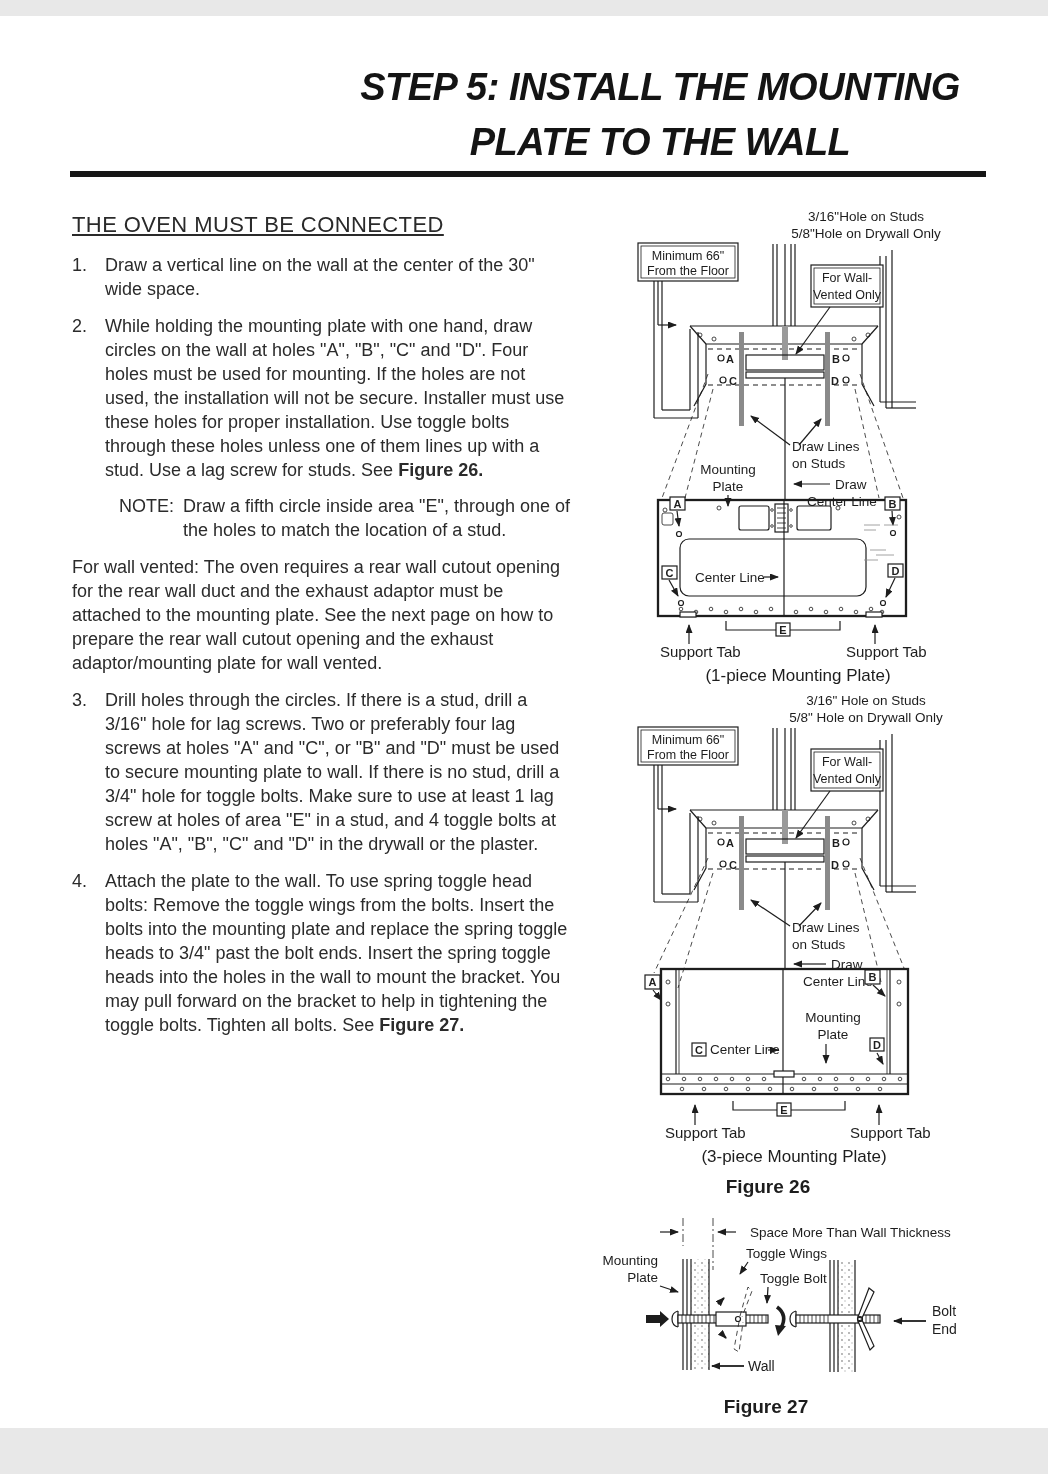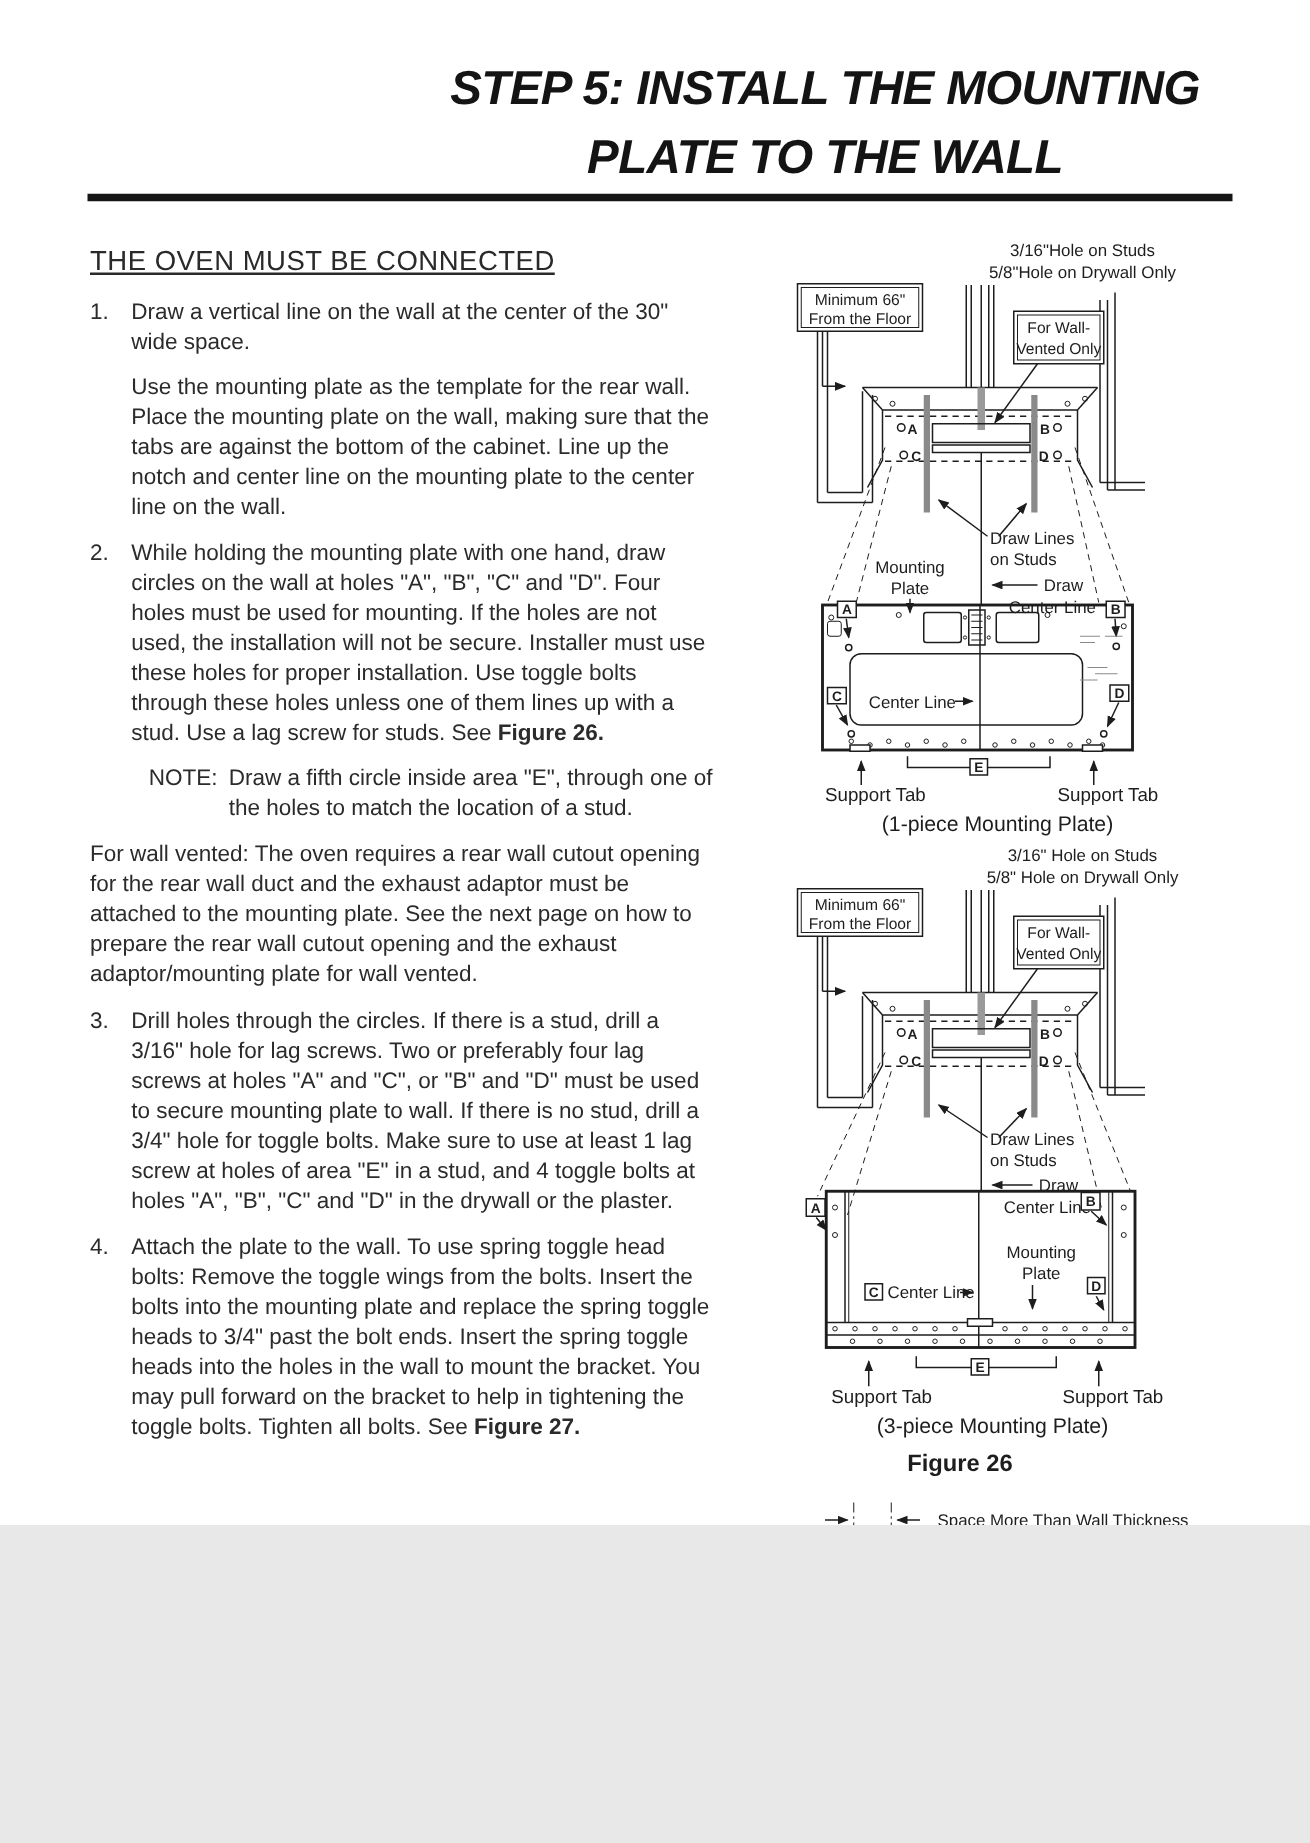--- a/index.html
+++ b/index.html
@@ -1,16 +1,16 @@
 <!DOCTYPE html>
 <html><head>
 <meta charset="utf-8">
 <style>
   html,body{margin:0;padding:0;background:#e8e8e8;}
-  #page{position:relative;width:1048px;height:1220px;background:#ffffff;margin:0 auto;
+  #page{position:relative;width:1048px;height:1412px;background:#ffffff;margin:16px auto;
         font-family:"Liberation Sans",sans-serif;color:#2b2b2b;overflow:hidden;}
   
   #title{position:absolute;left:320px;top:44px;width:680px;text-align:center;
          font-size:38px;line-height:55px;font-weight:bold;font-style:italic;color:#141414;letter-spacing:-.5px;}
   #rule{position:absolute;left:70px;top:155px;width:916px;height:6px;background:#161616;}
   
   #leftcol{position:absolute;left:72px;top:194px;width:498px;}
   #leftcol .heading{font-size:22px;line-height:30px;letter-spacing:.4px;color:#2a2a2a;margin:0 0 13px 0;font-weight:normal;text-decoration:underline;}
   .item{display:flex;margin:0 0 13px 0;}
   .item .num{flex:none;width:33px;font-size:18px;line-height:24px;}
@@ -49,21 +49,20 @@
 
   <div id="leftcol">
     <h2 class="heading">
       <span>THE OVEN MUST BE CONNECTED</span><br>
     </h2>
 
     <div class="item">
       <span class="num">1.</span>
       <div class="body">
         <p>Draw a vertical line on the wall at the center of the 30" wide space.</p>
-        <p>Use the mounting plate as the template for the rear wall. Place the mounting plate on the wall, making sure that the tabs are against the bottom of the cabinet. Line up the notch and center line on the mounting plate to the center line on the wall.</p>
       </div>
     </div>
 
     <div class="item">
       <span class="num">2.</span>
       <div class="body">
         <p><span>While holding the mounting plate with one hand, draw circles on the wall at holes "A", "B", "C" and "D". Four holes must be used for mounting. If the holes are not used, the installation will not be secure. Installer must use these holes for proper installation. Use toggle bolts through these holes unless one of them lines up with a stud. Use a lag screw for studs. See </span><b class="figref">Figure 26.</b></p>
         <div class="note">
           <span class="nlabel">NOTE:</span>
           <span>Draw a fifth circle inside area "E", through one of the holes to match the location of a stud.</span>

